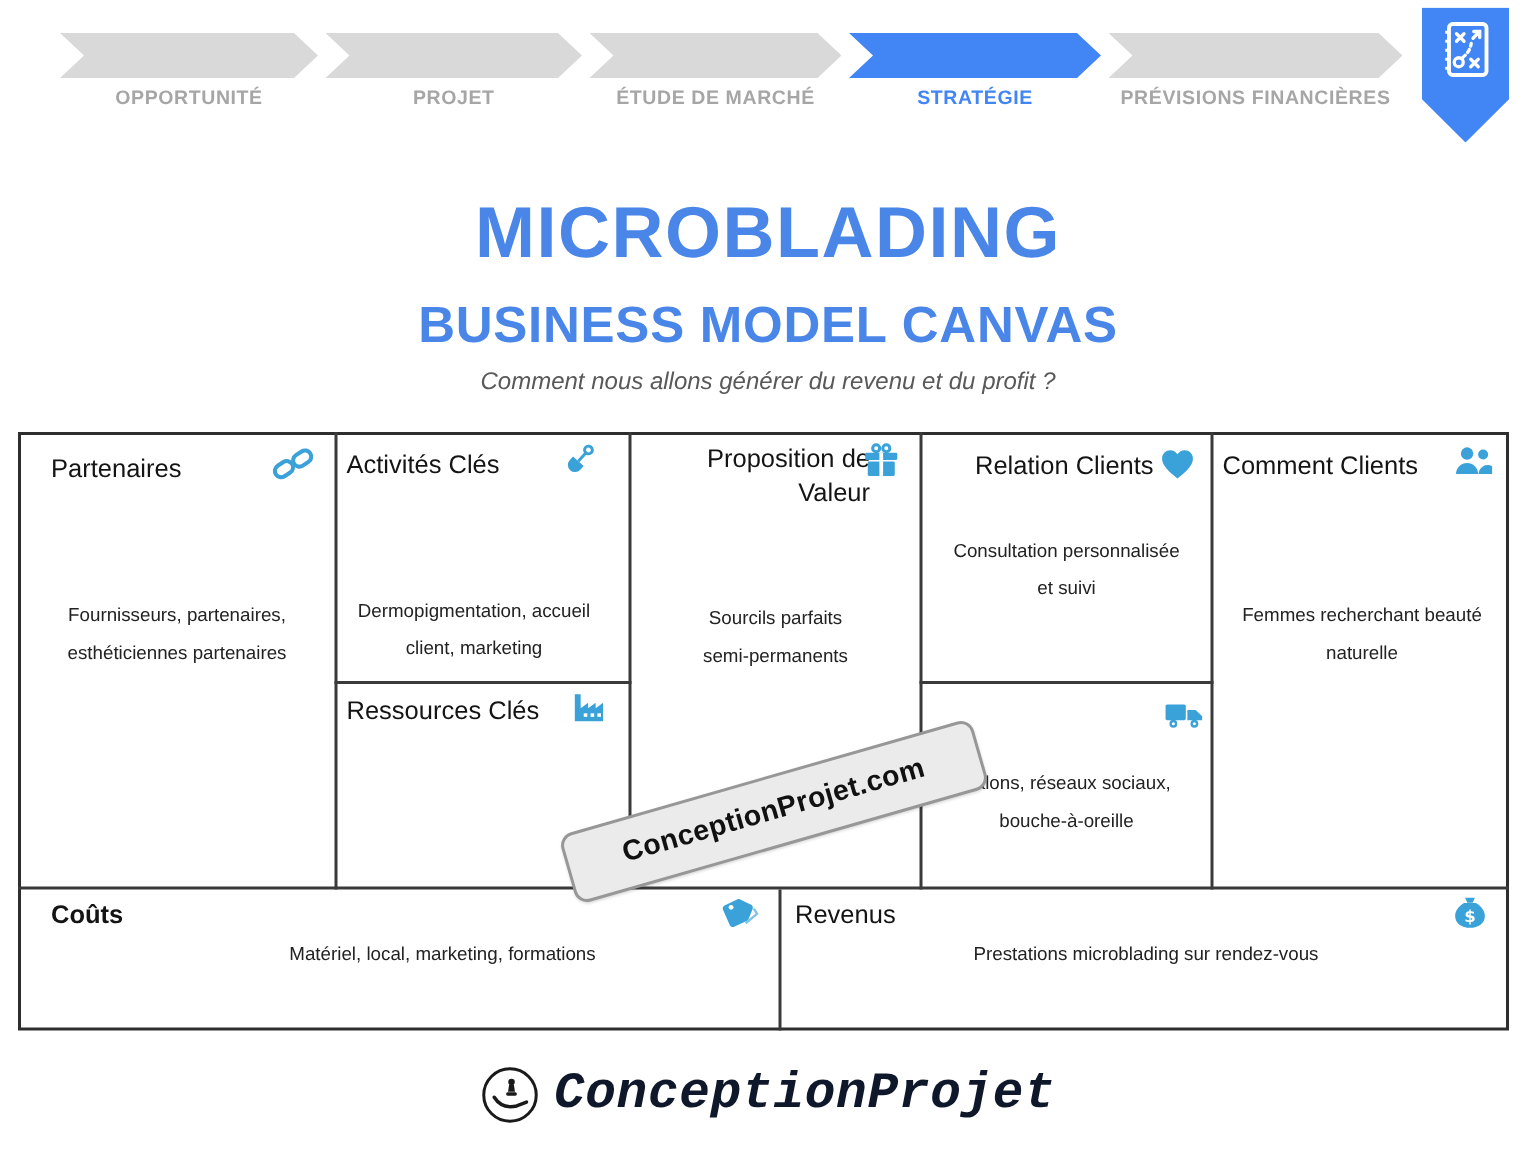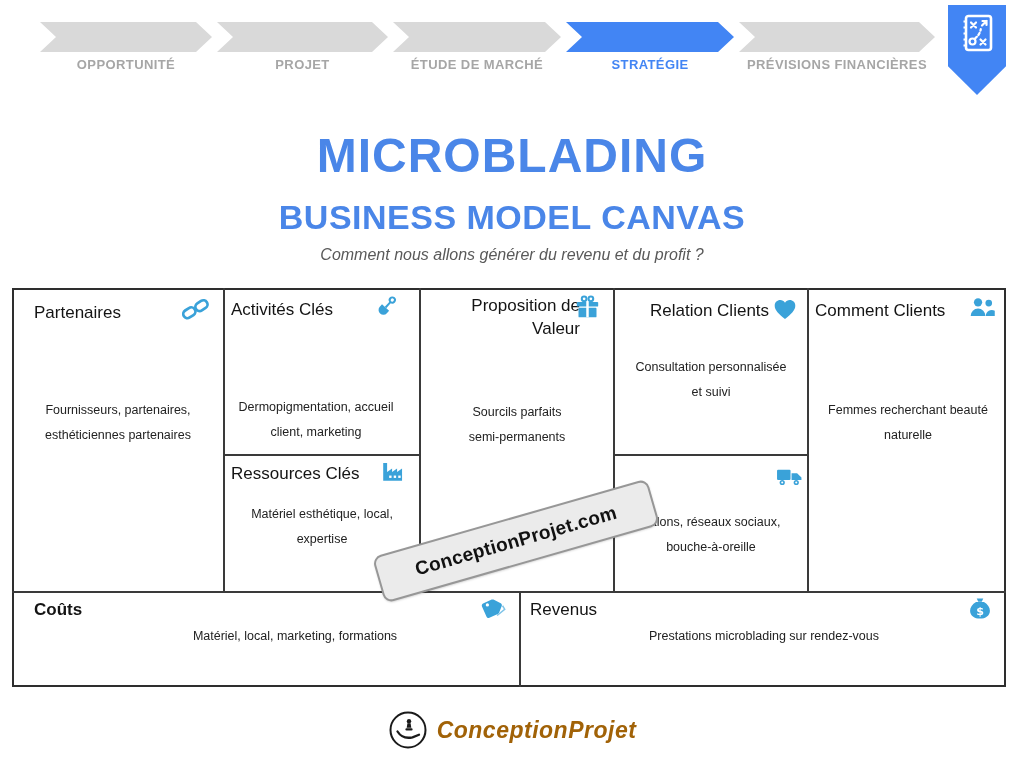--- a/index.html
+++ b/index.html
@@ -42,22 +42,22 @@
   
   .watermark{position:absolute;left:373px;top:517px;width:282px;height:44px;
     background:#ebebeb;border:2px solid #979797;border-radius:9px;
     transform:rotate(-16deg);display:flex;align-items:center;justify-content:center;
     font-size:19px;font-weight:bold;color:#111;letter-spacing:.3px;
     box-shadow:0 1px 2px rgba(0,0,0,.15);}
 
   
   .footer{position:absolute;left:0;top:710px;width:1024px;display:flex;
     align-items:center;justify-content:center;gap:9px;}
-  .footer-text{font-family:Liberation Sans, sans-serif;font-style:italic;font-weight:bold;
-    font-size:23px;color:#a16207;letter-spacing:.5px;}
+  .footer-text{font-family:Liberation Mono, monospace;font-style:italic;font-weight:bold;
+    font-size:34px;color:#0f172a;letter-spacing:.5px;}
 </style>
 </head>
 <body>
 
 <div id="page">
 
   <div>
     <div class="chevron" style="left:40px;width:172px;"></div>
     <div class="chevron" style="left:217px;width:171px;"></div>
     <div class="chevron" style="left:393px;width:168px;"></div>
@@ -161,22 +161,20 @@
 
   <div class="cell-title" style="left:231px;top:462px;">Ressources Clés</div>
   <svg class="cell-icon" style="left:380px;top:458px;" width="27" height="26" viewBox="0 0 24 24">
     <path fill="#3aa2d9" d="M2.5 21 V4.5 h3.6 v8.5 l4.6 -3.3 v3.3 l4.6 -3.3 v3.3 l4.6 -3.3 V21 z"></path>
     <g fill="#ffffff">
         <rect x="8" y="16.2" width="2.2" height="2.2"></rect>
         <rect x="12.2" y="16.2" width="2.2" height="2.2"></rect>
         <rect x="16.4" y="16.2" width="2.2" height="2.2"></rect>
       </g>
   </svg>
-  <div class="cell-body" style="left:224px;top:502px;width:196px;">Matériel esthétique, local,
-expertise</div>
 
   <svg class="cell-icon" style="left:776px;top:466px;" width="27" height="22" viewBox="0 0 26 20">
     <g fill="#3aa2d9">
       <rect x="1" y="3" width="13" height="10" rx="1"></rect>
       <path d="M15 6.5 h5.3 l4.2 4 v2.5 h-9.5 z"></path>
       <circle cx="6" cy="15.3" r="2.5"></circle>
         <circle cx="19.5" cy="15.3" r="2.5"></circle>
     </g>
     <circle cx="6" cy="15.3" r="1" fill="#ffffff"></circle>
       <circle cx="19.5" cy="15.3" r="1" fill="#ffffff"></circle>

